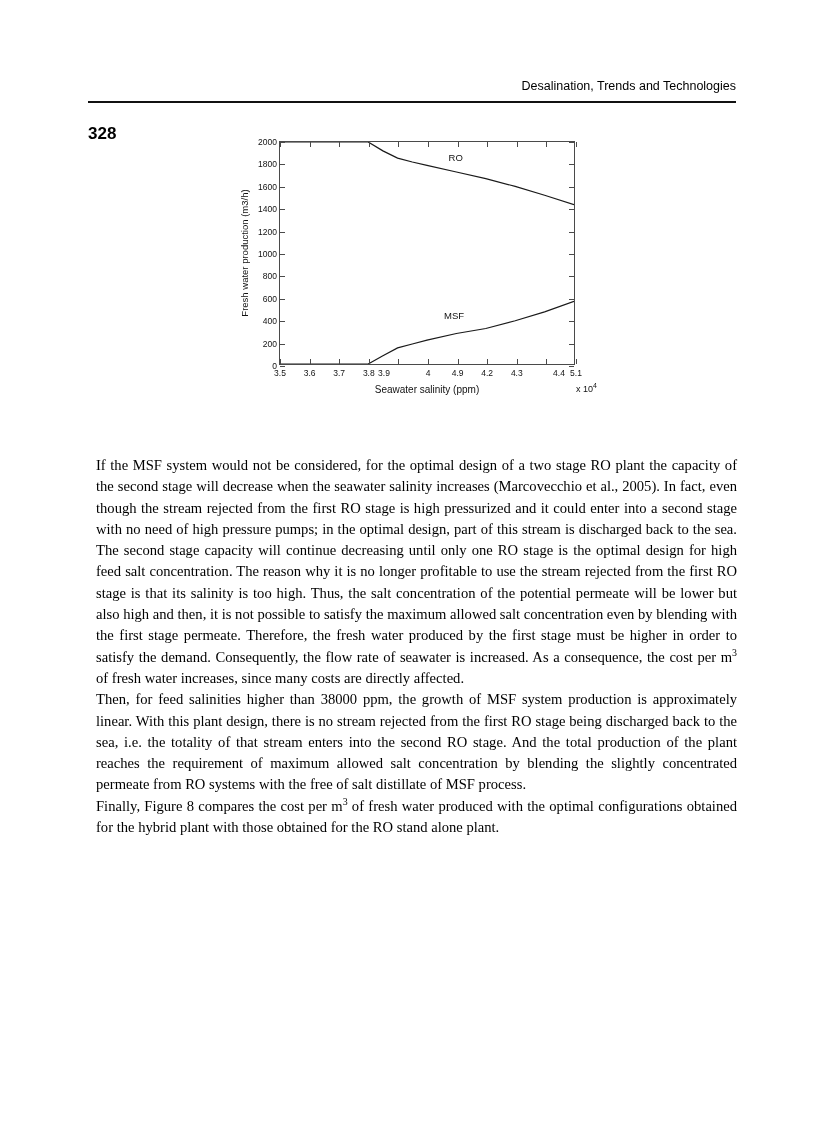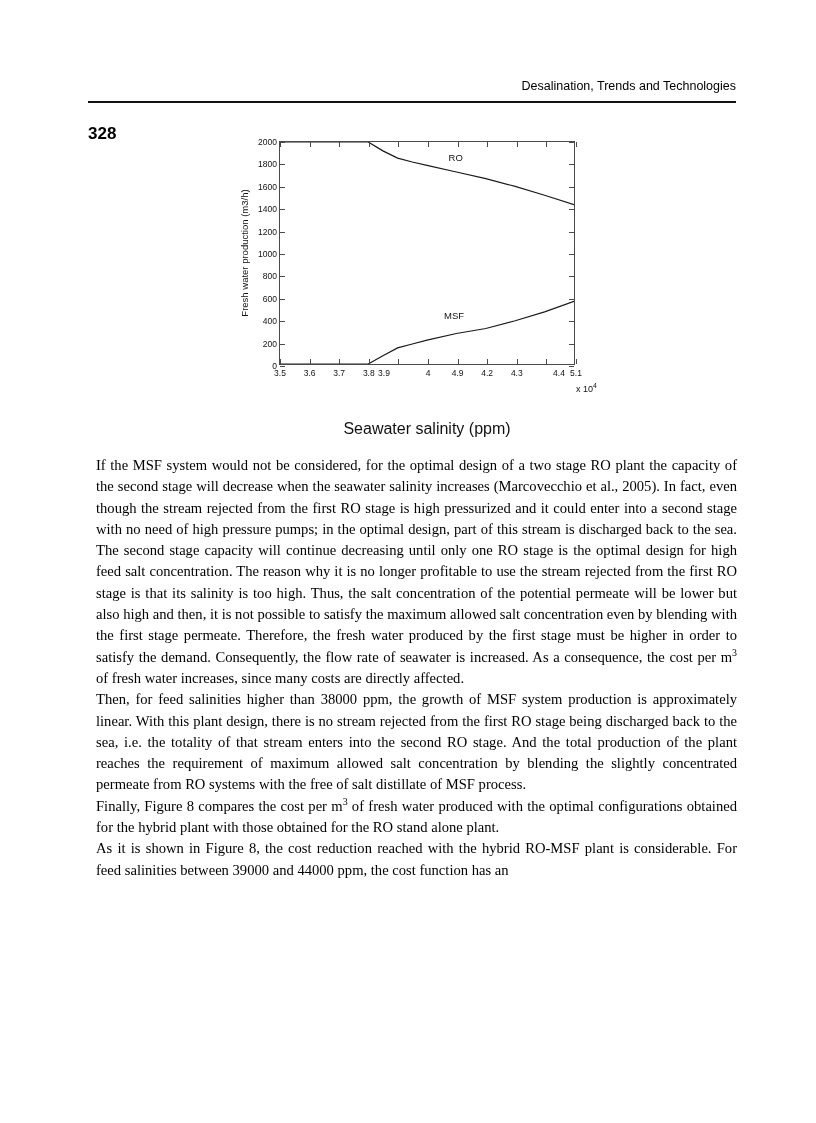--- a/index.html
+++ b/index.html
@@ -72,21 +72,21 @@
     transform:translate(-50%,-50%) rotate(-90deg);
     white-space:nowrap;
     font-family:"Liberation Sans", sans-serif;
     font-size:9.5px; color:#111;
   }
 
   .xlabel {
     position:absolute; left:43px; top:252px; width:296px;
     text-align:center;
     font-family:"Liberation Sans", sans-serif;
-    font-size:16px; color:#111;margin-top:36px;
+    font-size:10px; color:#111;
   }
   .xexp {
     position:absolute; left:340px; top:252px;
     font-family:"Liberation Sans", sans-serif;
     font-size:9px; color:#111; white-space:nowrap;
   }
   .xexp sup { font-size:7px; }
 
   .curvelabel {
     position:absolute;
@@ -208,16 +208,15 @@
       <span class="curvelabel" id="ro-label" style="left: 212.6px; top: 20.48px;">RO</span>
       <span class="curvelabel" id="msf-label" style="left: 208px; top: 178.4px;">MSF</span>
     </div>
   </div>
 
 
   <div class="body" id="body">
       <p>If the MSF system would not be considered, for the optimal design of a two stage RO plant the capacity of the second stage will decrease when the seawater salinity increases (Marcovecchio et al., 2005). In fact, even though the stream rejected from the first RO stage is high pressurized and it could enter into a second stage with no need of high pressure pumps; in the optimal design, part of this stream is discharged back to the sea. The second stage capacity will continue decreasing until only one RO stage is the optimal design for high feed salt concentration. The reason why it is no longer profitable to use the stream rejected from the first RO stage is that its salinity is too high. Thus, the salt concentration of the potential permeate will be lower but also high and then, it is not possible to satisfy the maximum allowed salt concentration even by blending with the first stage permeate. Therefore, the fresh water produced by the first stage must be higher in order to satisfy the demand. Consequently, the flow rate of seawater is increased. As a consequence, the cost per m<sup>3</sup> of fresh water increases, since many costs are directly affected.</p>
       <p>Then, for feed salinities higher than 38000 ppm, the growth of MSF system production is approximately linear. With this plant design, there is no stream rejected from the first RO stage being discharged back to the sea, i.e. the totality of that stream enters into the second RO stage. And the total production of the plant reaches the requirement of maximum allowed salt concentration by blending the slightly concentrated permeate from RO systems with the free of salt distillate of MSF process.</p>
       <p>Finally, Figure 8 compares the cost per m<sup>3</sup> of fresh water produced with the optimal configurations obtained for the hybrid plant with those obtained for the RO stand alone plant.</p>
-      <p>As it is shown in Figure 8, the cost reduction reached with the hybrid RO-MSF plant is considerable. For feed salinities between 39000 and 44000 ppm, the cost function has an</p>
     </div>
 
 </div>
 
 </body></html>

